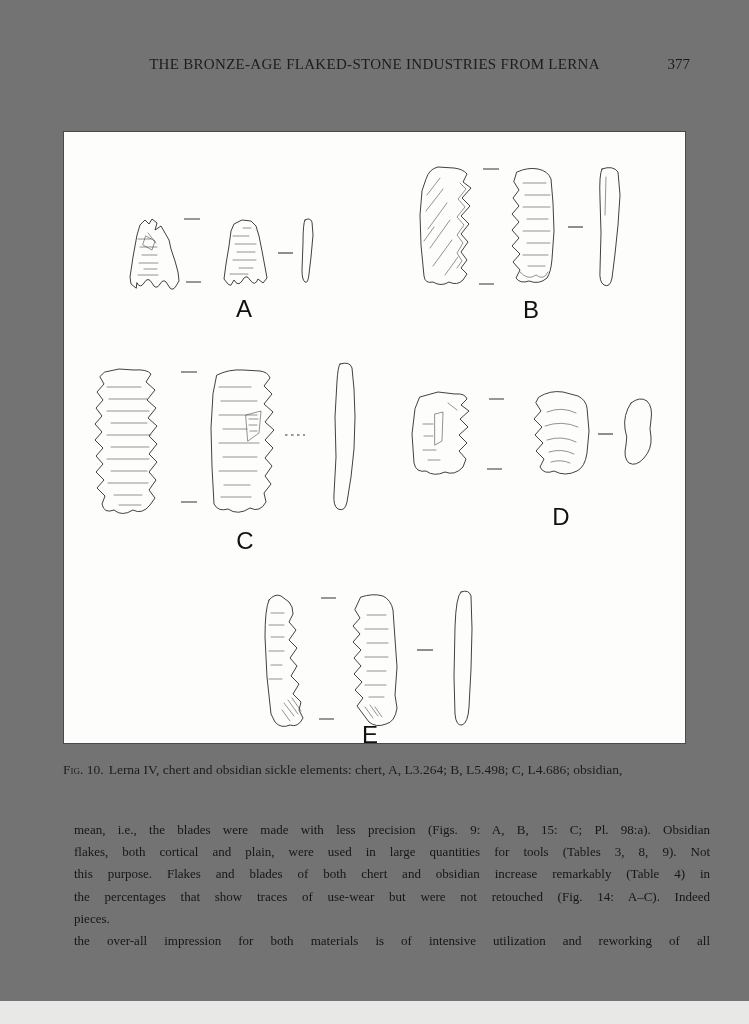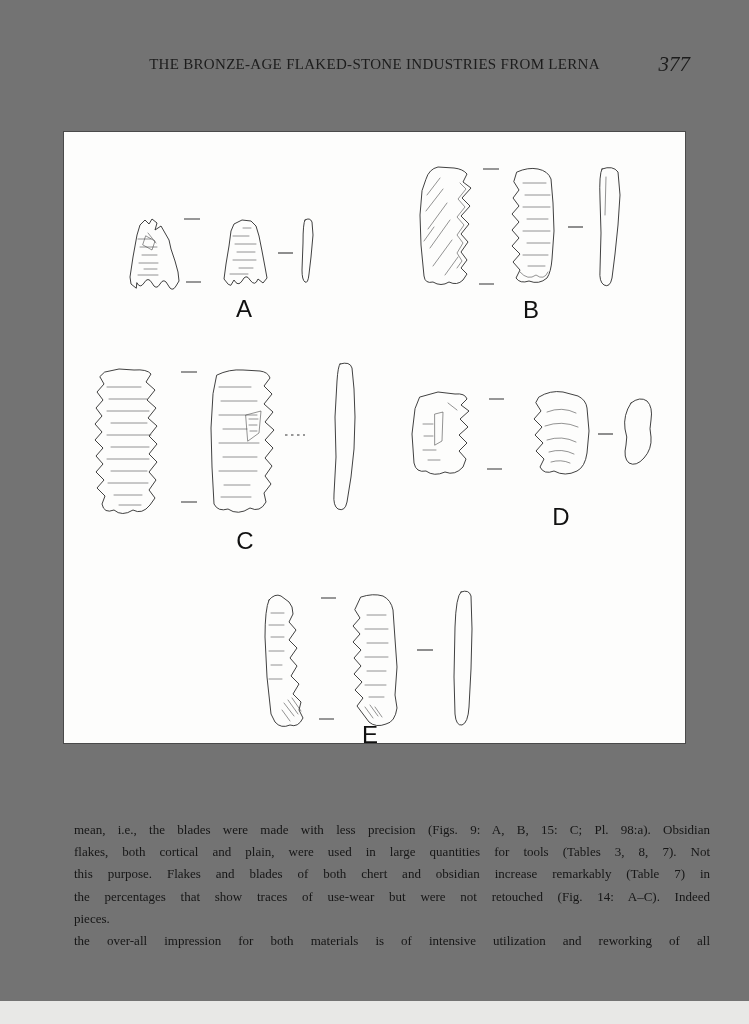--- a/index.html
+++ b/index.html
@@ -13,23 +13,22 @@
   }
   .running-head{
     position:absolute;top:55px;left:0;right:0;
     text-align:center;
     font-size:15px;line-height:18px;
     letter-spacing:0.3px;
     color:#1c1c1c;
   }
   .page-number{
     position:absolute;top:55px;right:59px;
-    font-size:21px;line-height:18px;
+    font-size:15px;line-height:18px;
     color:#1c1c1c;
-    font-style:italic;
   }
   .figure-box{
     position:absolute;left:63px;top:131px;
     width:623px;height:613px;
     box-sizing:border-box;
     border:1.5px solid #4a4a4a;
     background:#fdfdfc;
   }
   .draw{position:absolute;}
   .fig-label{
@@ -128,24 +127,25 @@
     </svg>
 
     <div class="fig-label label-a">A</div>
     <div class="fig-label label-b">B</div>
     <div class="fig-label label-c">C</div>
     <div class="fig-label label-d">D</div>
     <div class="fig-label label-e">E</div>
   </div>
 
   <div class="caption">
+    <div class="cap-line1"><span class="prefix">Fig. 10.</span><span>Lerna IV, chert and obsidian sickle elements: chert, A, L3.264; B, L5.498; C, L4.686; obsidian,</span></div>
   </div>
 
   <div class="body-text">
     <div class="body-line">mean, i.e., the blades were made with less precision (Figs. 9: A, B, 15: C; Pl. 98:a). Obsidian</div>
-    <div class="body-line">flakes, both cortical and plain, were used in large quantities for tools (Tables 3, 8, 7). Not</div>
-    <div class="body-line">this purpose. Flakes and blades of both chert and obsidian increase remarkably (Table 7) in</div>
+    <div class="body-line">flakes, both cortical and plain, were used in large quantities for tools (Tables 3, 8, 9). Not</div>
+    <div class="body-line">this purpose. Flakes and blades of both chert and obsidian increase remarkably (Table 4) in</div>
     <div class="body-line">the percentages that show traces of use-wear but were not retouched (Fig. 14: A–C). Indeed</div>
     <div class="body-line last">pieces.</div>
     <div class="body-line">the over-all impression for both materials is of intensive utilization and reworking of all</div>
   </div>
 
 </div>
 
 </body></html>

